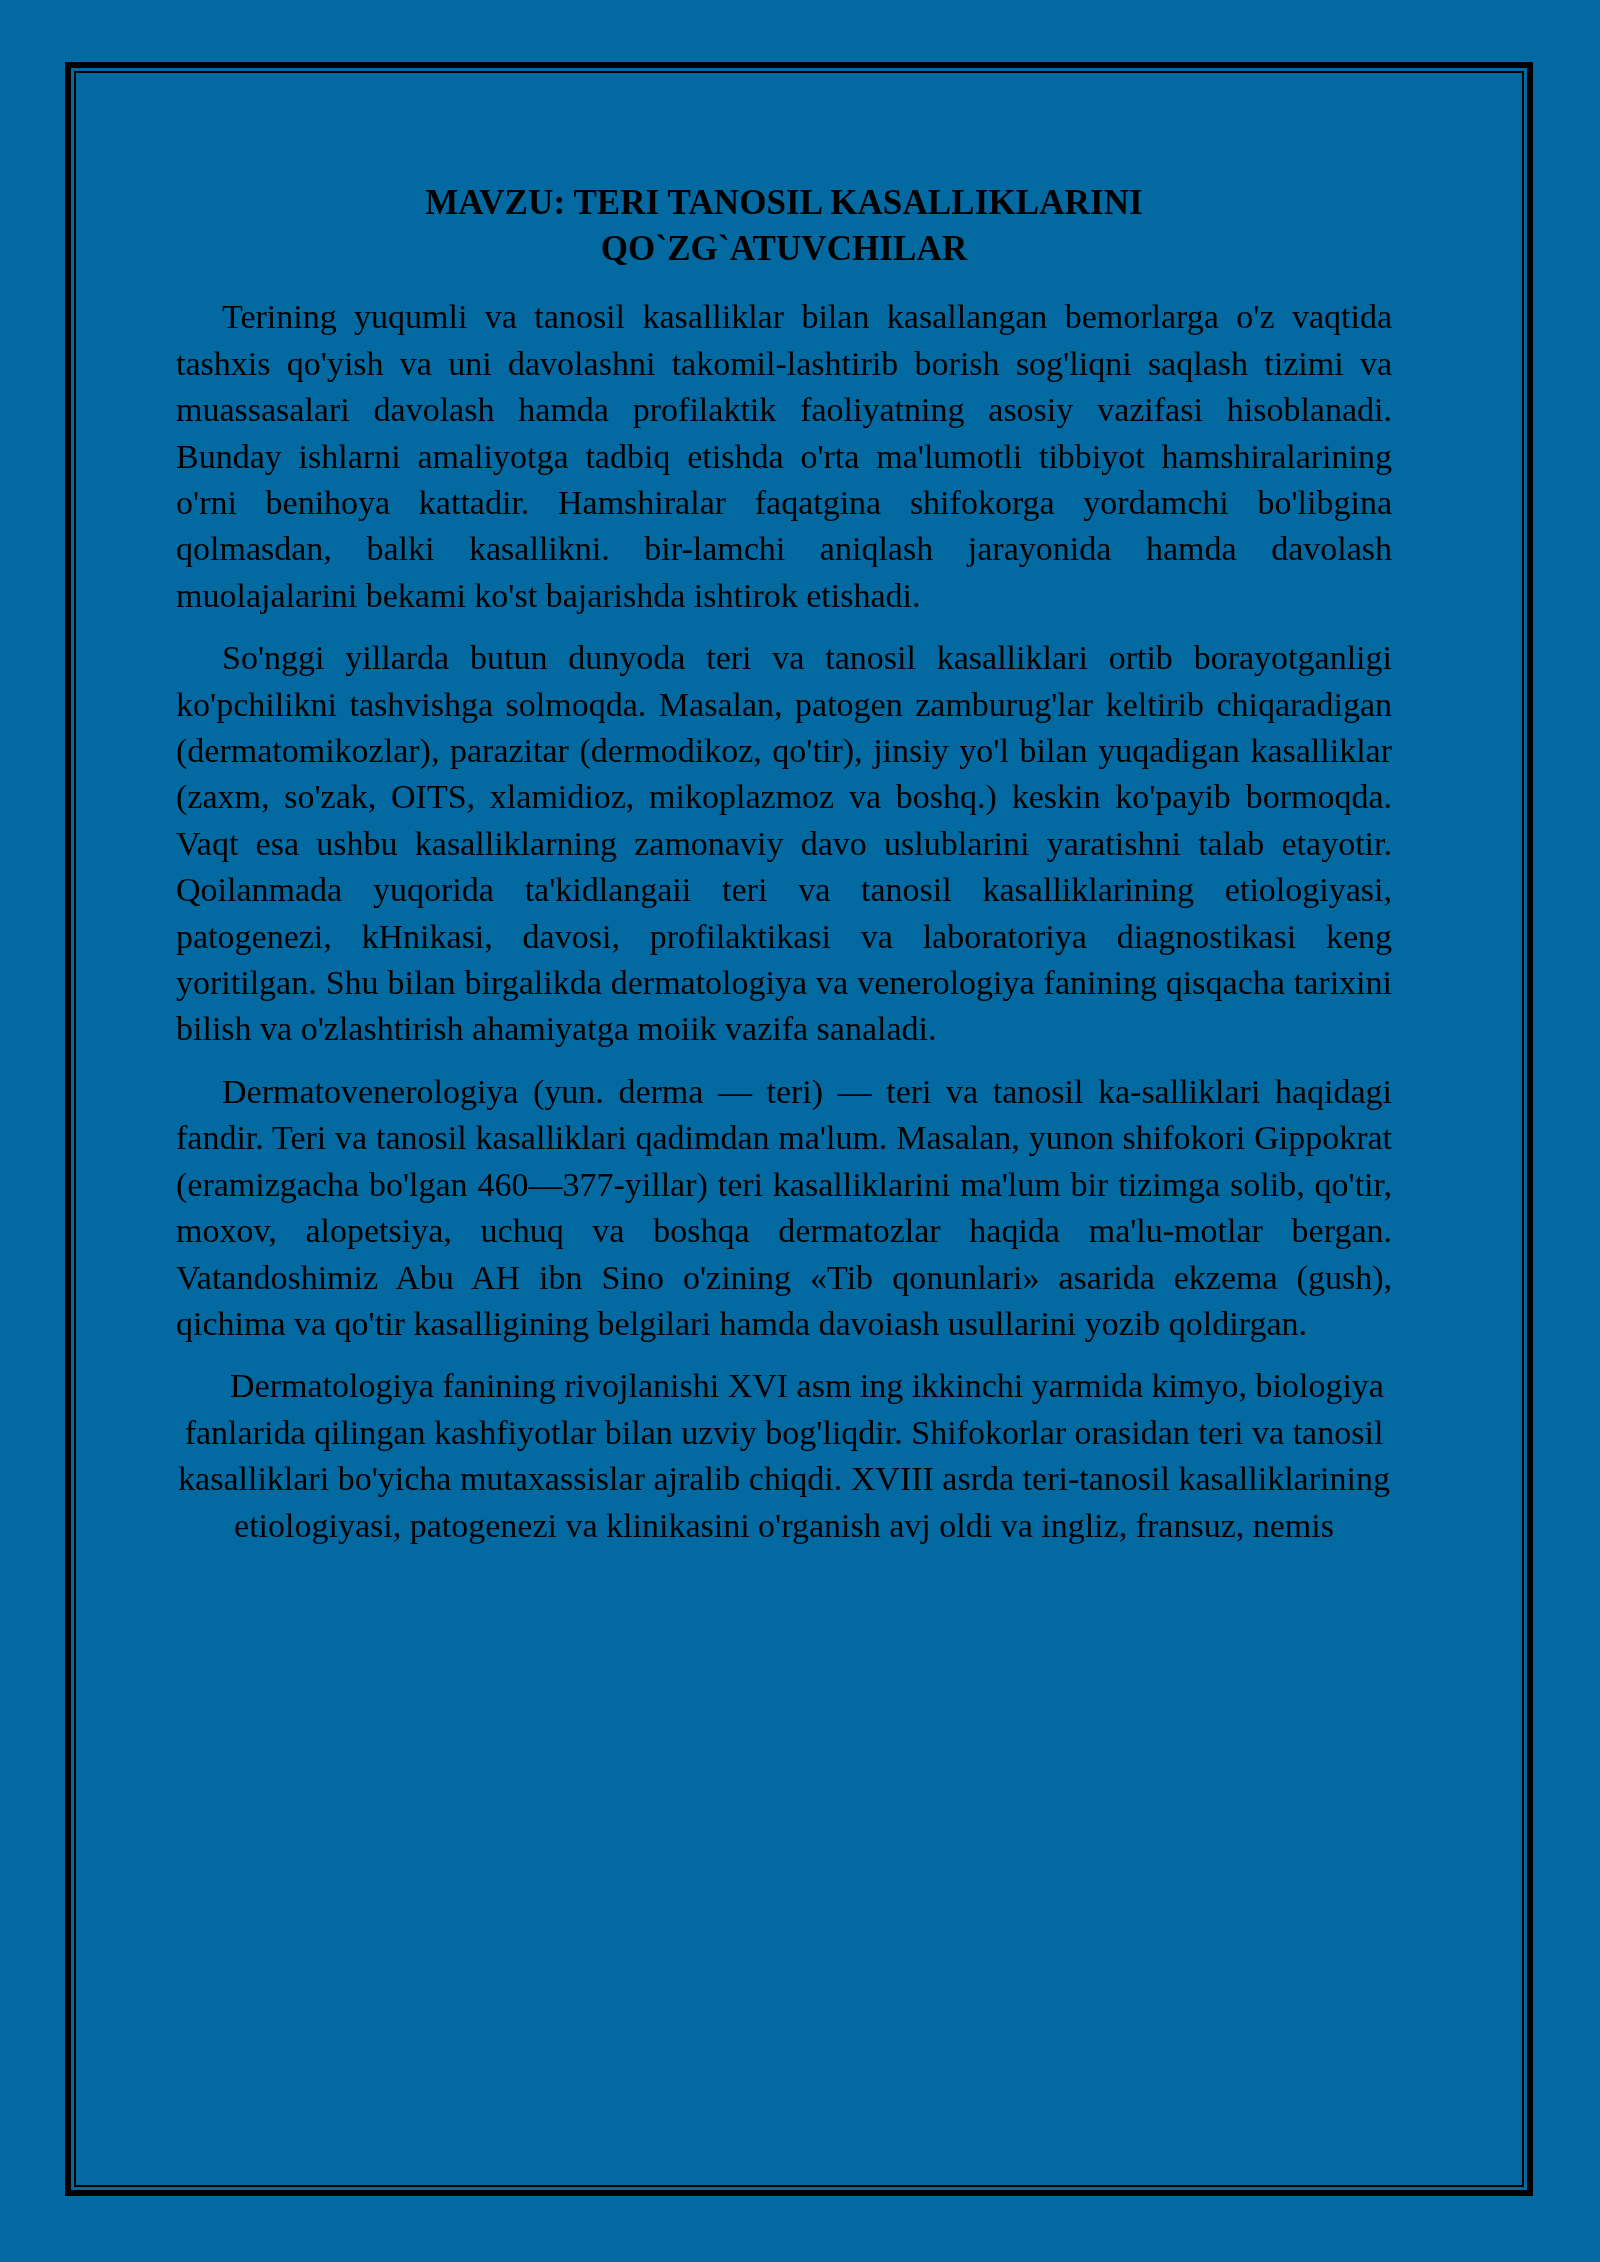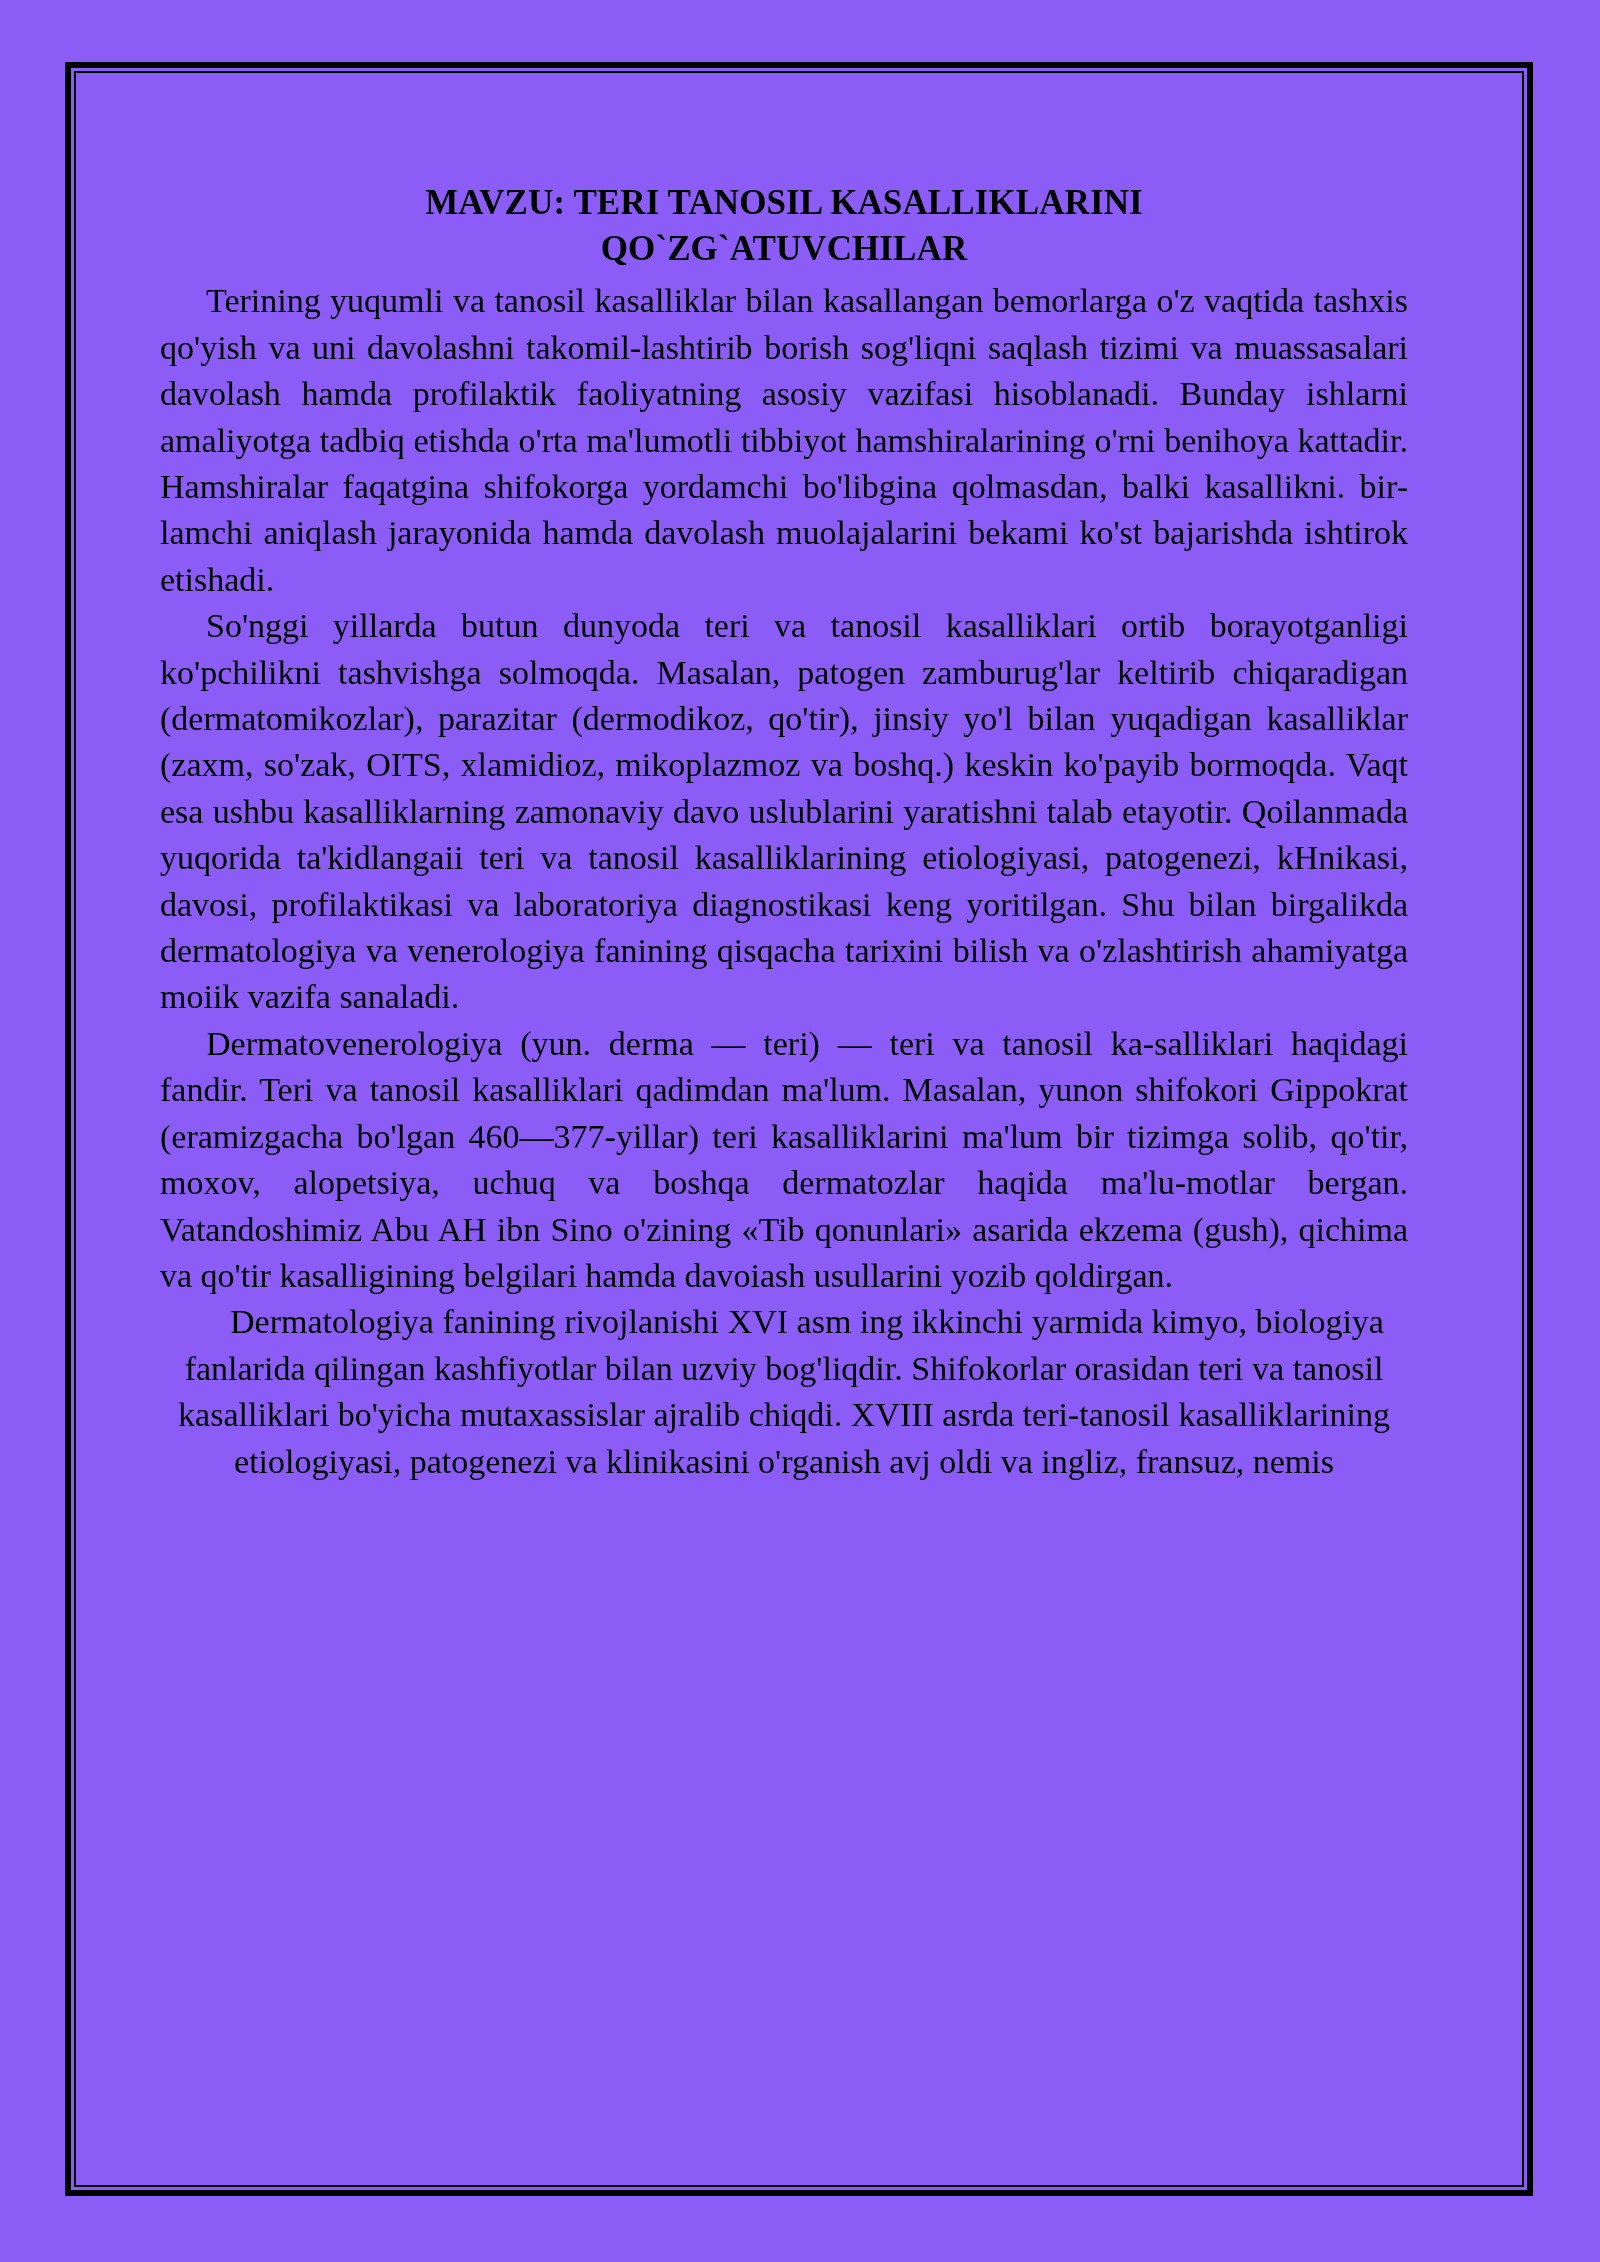--- a/index.html
+++ b/index.html
@@ -14,21 +14,21 @@
     font-family: "Liberation Serif", "DejaVu Serif", serif;
     overflow: hidden;
   }
 
   .page-sheet {
     position: absolute;
     left: 0;
     top: 0;
     width: 1600px;
     height: 2262px;
-    background: #8b5cf6;
+    background: #0369a1;
   }
 
   
   .page-border-outer {
     position: absolute;
     left: 65px;
     top: 62px;
     width: 1468px;
     height: 2134px;
     border: 6px solid #000000;
@@ -62,21 +62,21 @@
     color: #000000;
   }
   .doc-title .title-line {
     display: block;
   }
 
   .body-text {
     font-size: 34px;
     line-height: 1.365;
     color: #000000;
-    margin: 0;
+    margin: 16px;
     padding: 0;
     text-align: justify;
     text-indent: 46px;
     text-justify: inter-word;
     hyphens: none;
   }
   .body-text.flush-left {
     text-align: center;
   }
   .body-text + .body-text {

